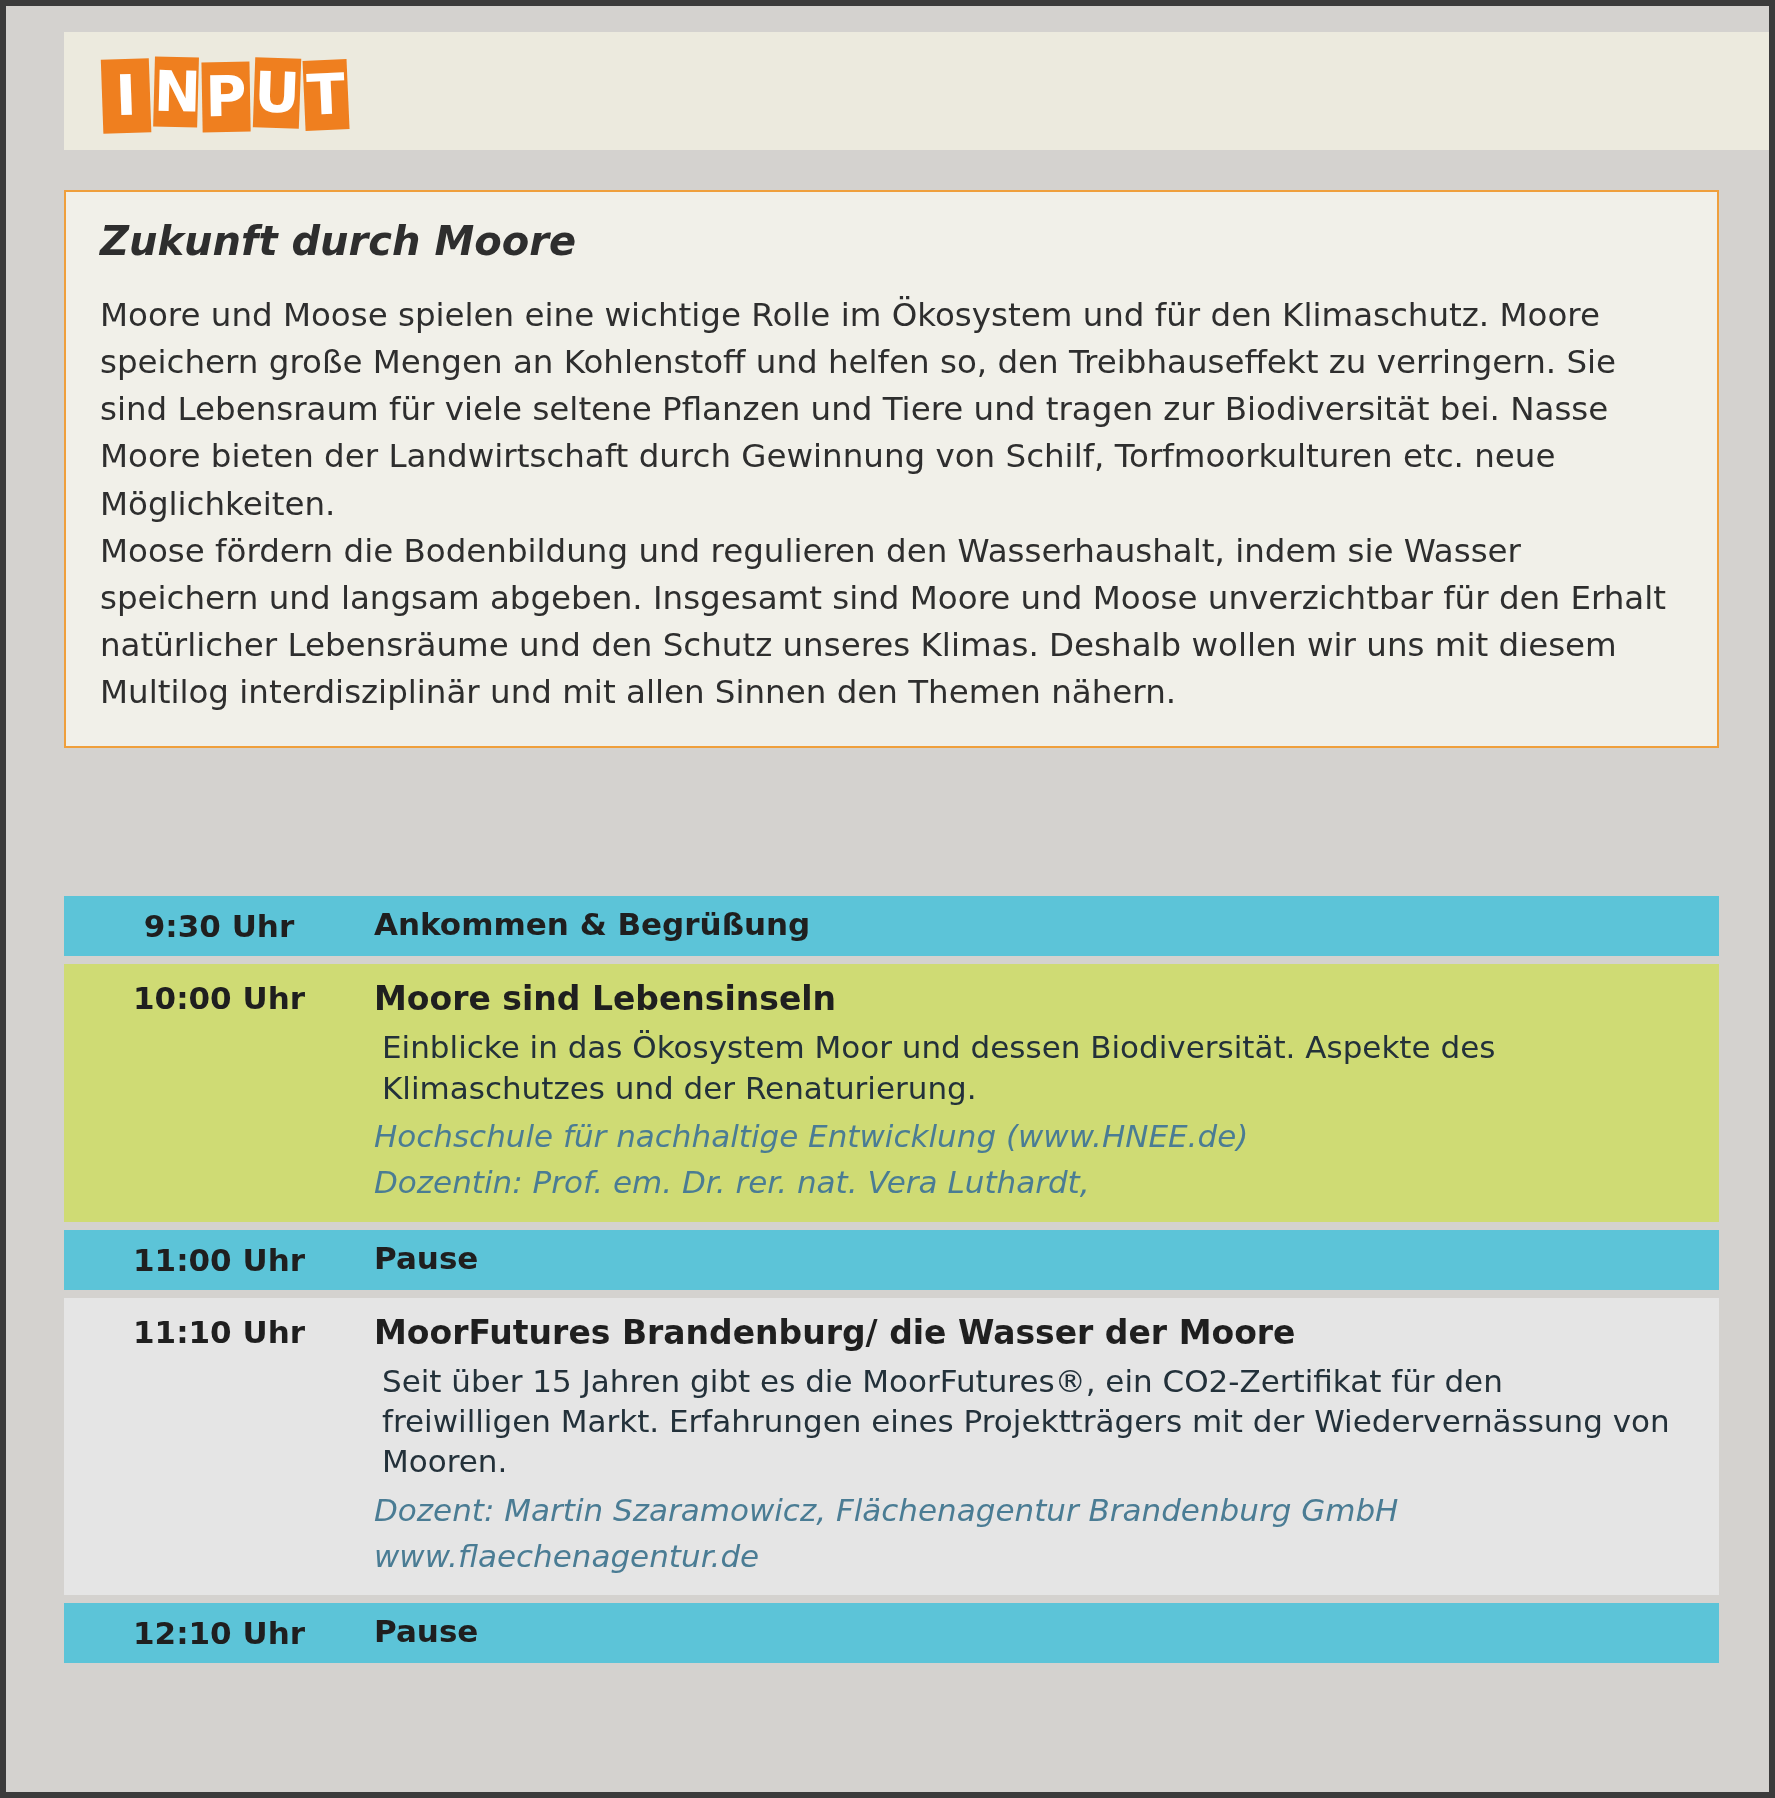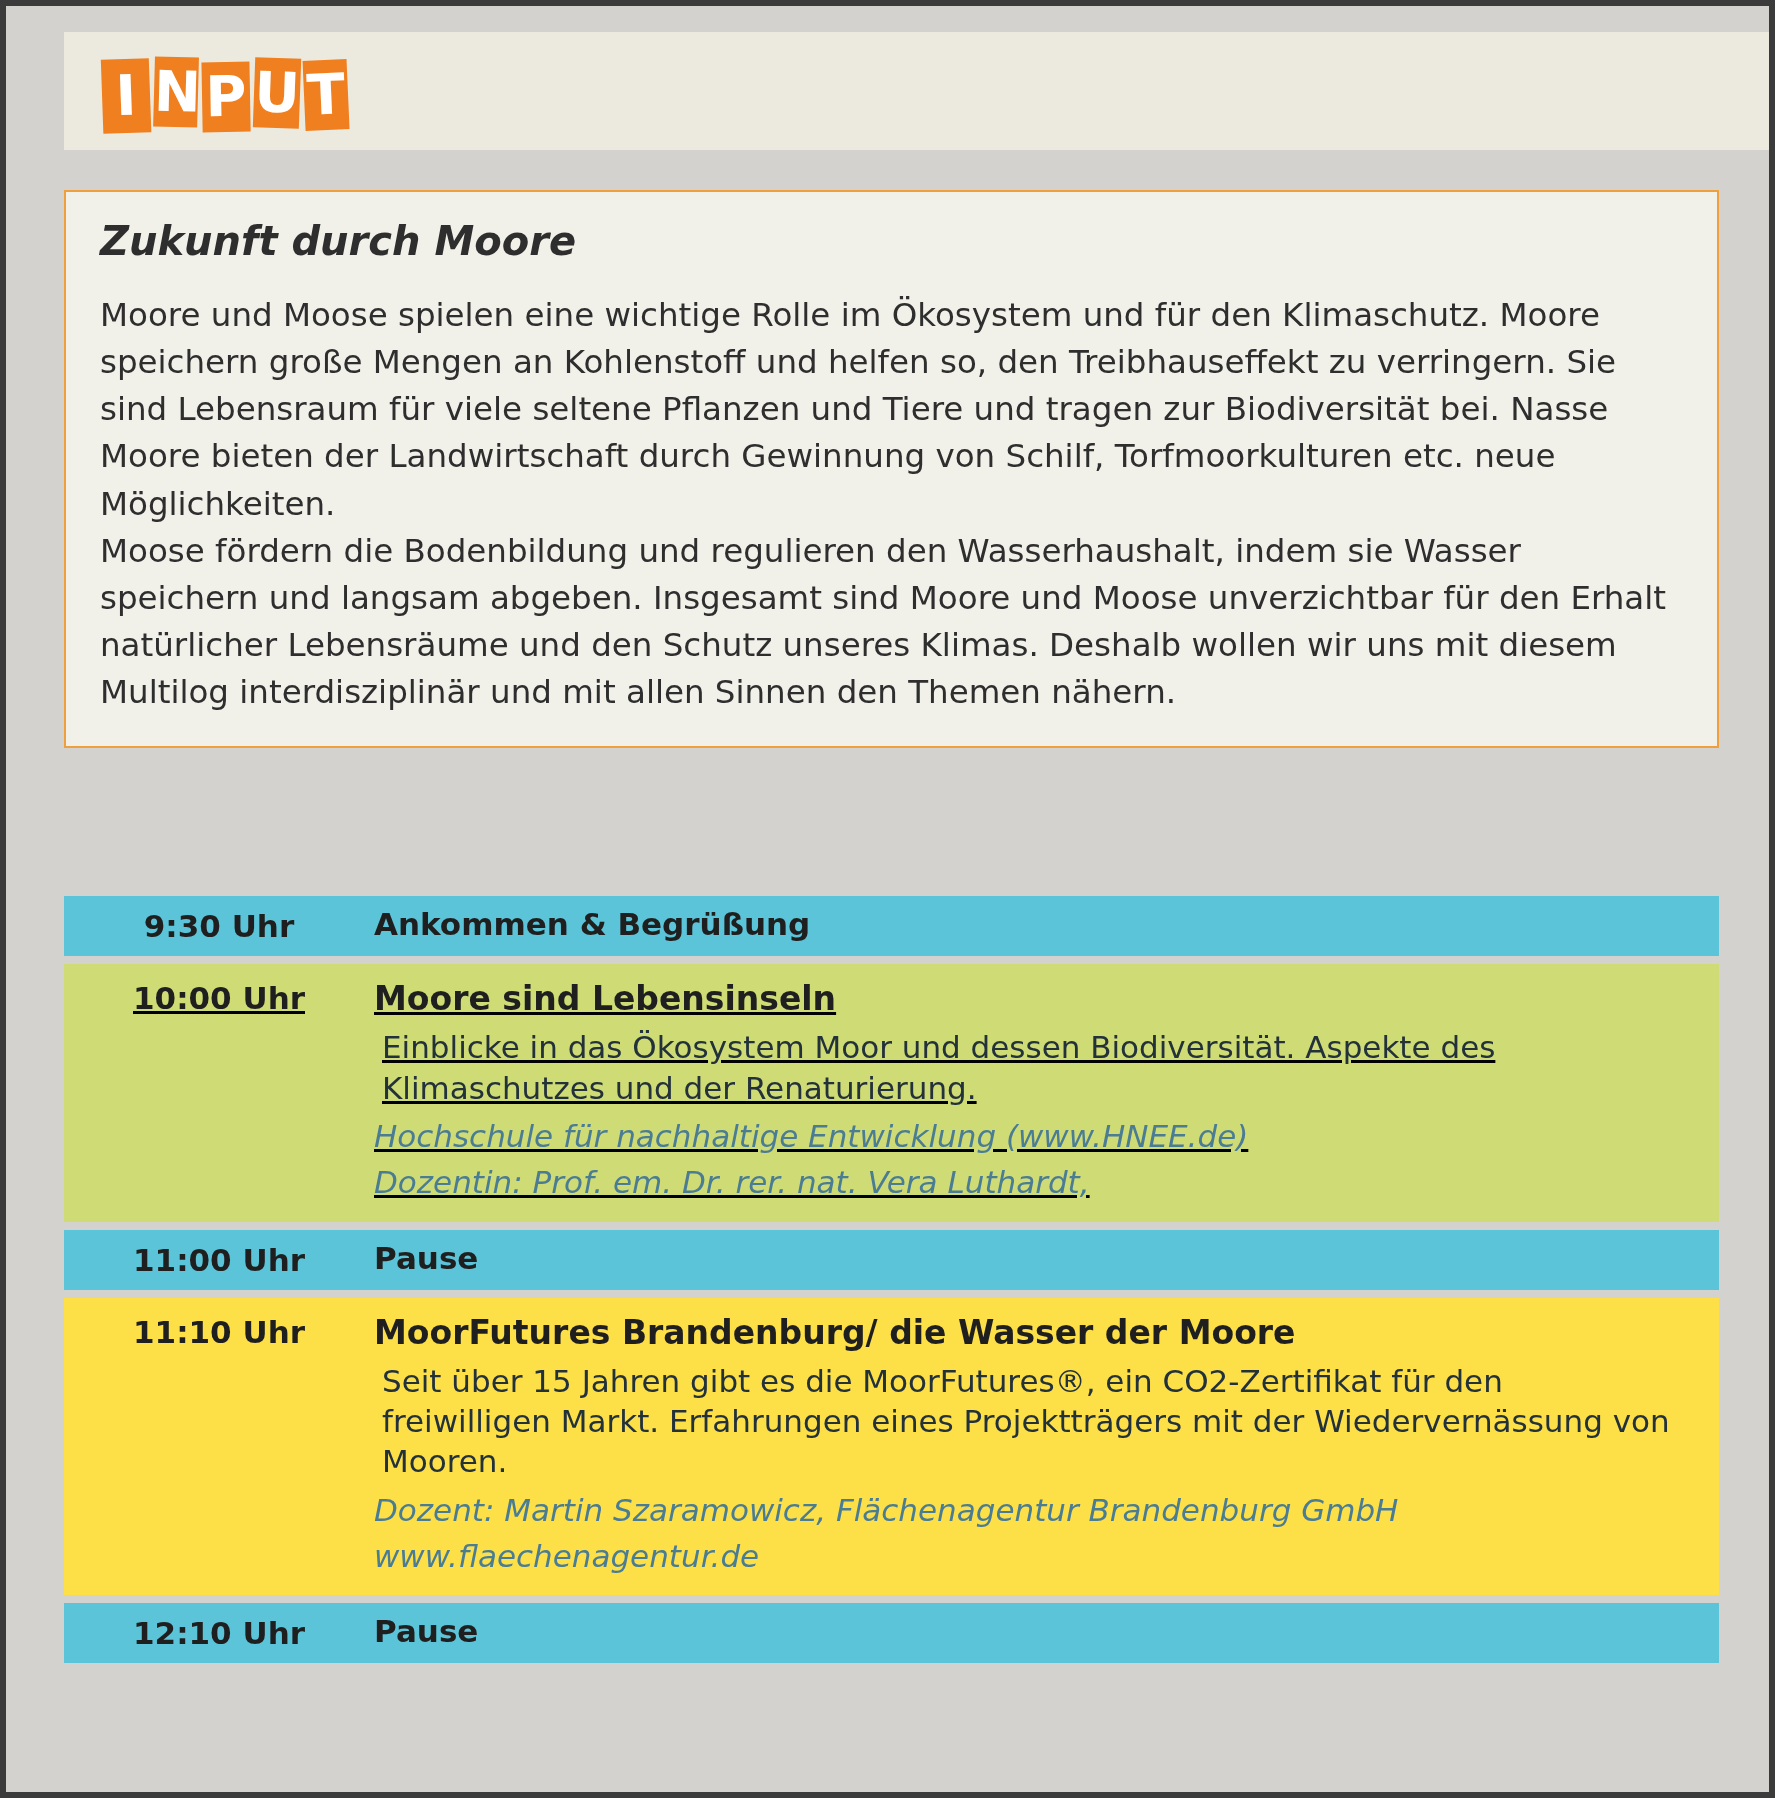--- a/index.html
+++ b/index.html
@@ -132,22 +132,22 @@
     margin: 8px;
   }
   .sess-speaker {
     font-size: 31px;
     font-style: italic;
     color: #4a7c94;
     line-height: 1.35;
     margin: 4px 0 0 0;
   }
   .cyan { background: #5cc4d8; }
-  .green { background: #cfdb74; text-decoration: underline; }
-  .grey { background: #fde047; }
+  .green { background: #cfdb74; }
+  .grey { background: #e5e5e5; }
   .break-label {
     font-weight: 700;
     font-size: 31px;
     color: #1f1f1f;
   }
 </style>
 </head>
 <body>
 
 <div class="page">

